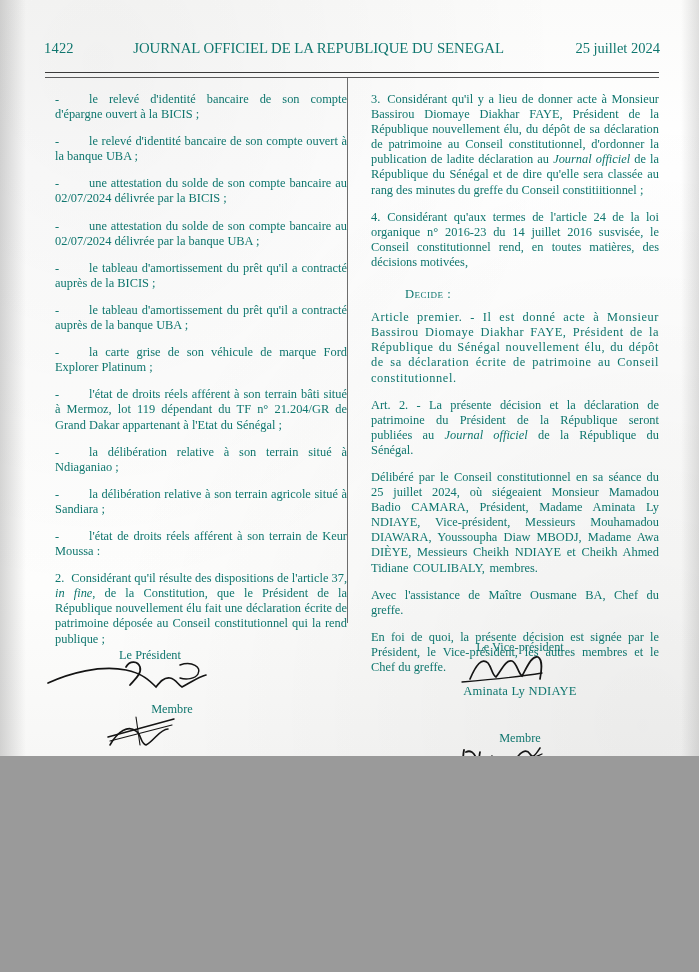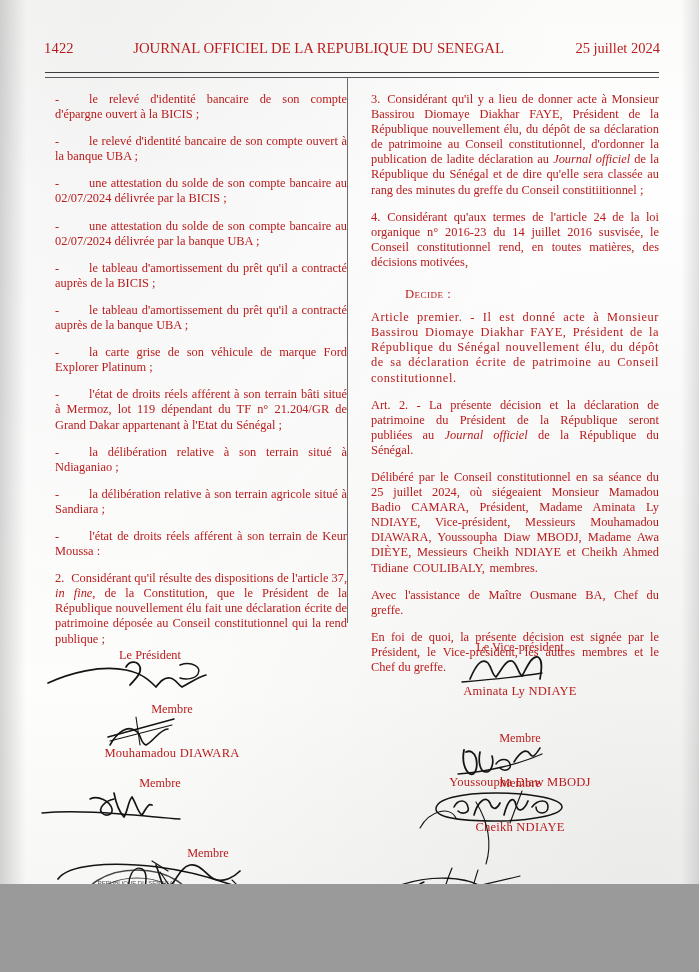--- a/index.html
+++ b/index.html
@@ -4,26 +4,26 @@
 <title>Journal Officiel de la Republique du Senegal</title>
 <style>
   html, body {
     margin: 0;
     padding: 0;
     background: #9a9a9a;
   }
   .page {
     position: relative;
     width: 699px;
-    height: 884px;
+    height: 756px;
     margin: 0 auto;
     background: #ffffff;
     overflow: hidden;
     font-family: "Liberation Serif", serif;
-    color: #b91c1c;
+    color: #0f766e;
     box-sizing: border-box;
   }
   
   .scan-cast {
     position: absolute;
     inset: 0;
     background:
       radial-gradient(ellipse at 14% 8%, rgba(0,0,0,0.045), rgba(0,0,0,0) 55%),
       radial-gradient(ellipse at 92% 96%, rgba(0,0,0,0.05), rgba(0,0,0,0) 60%),
       linear-gradient(180deg, #fbfbfa 0%, #ffffff 22%, #fdfdfc 78%, #f7f7f6 100%);
@@ -320,21 +320,20 @@
       <div class="sigblock sb-diawara">
         <div class="sigrole">Membre</div>
         <div class="sigink">
           <svg width="240" height="34" viewBox="0 0 240 34">
             <path d="M58 30 C66 16, 76 10, 84 16 C90 20, 88 28, 94 30 C102 26, 108 14, 116 14" fill="none" stroke="#141414" stroke-width="1.6" stroke-linecap="round"></path>
             <path d="M56 22 L122 4" fill="none" stroke="#141414" stroke-width="1.5" stroke-linecap="round"></path>
             <path d="M58 26 L120 10" fill="none" stroke="#141414" stroke-width="1.2" stroke-linecap="round"></path>
             <path d="M84 2 L88 30" fill="none" stroke="#141414" stroke-width="1.1" stroke-linecap="round"></path>
           </svg>
         </div>
-        <div class="signame">Mouhamadou DIAWARA</div>
       </div>
 
       <div class="sigblock sb-mbodj">
         <div class="sigink"></div>
         <div class="sigrole">Membre</div>
         <div class="sigink">
           <svg width="240" height="34" viewBox="0 0 240 34">
             <path d="M64 6 C62 16, 64 26, 70 30 C76 32, 78 22, 76 14 C74 8, 70 6, 66 8" fill="none" stroke="#141414" stroke-width="1.8" stroke-linecap="round"></path>
             <path d="M80 8 C78 18, 80 28, 86 28 C92 28, 94 18, 92 12" fill="none" stroke="#141414" stroke-width="1.7" stroke-linecap="round"></path>
             <path d="M96 20 C100 14, 108 14, 110 20 C112 26, 104 28, 100 24" fill="none" stroke="#141414" stroke-width="1.5" stroke-linecap="round"></path>

